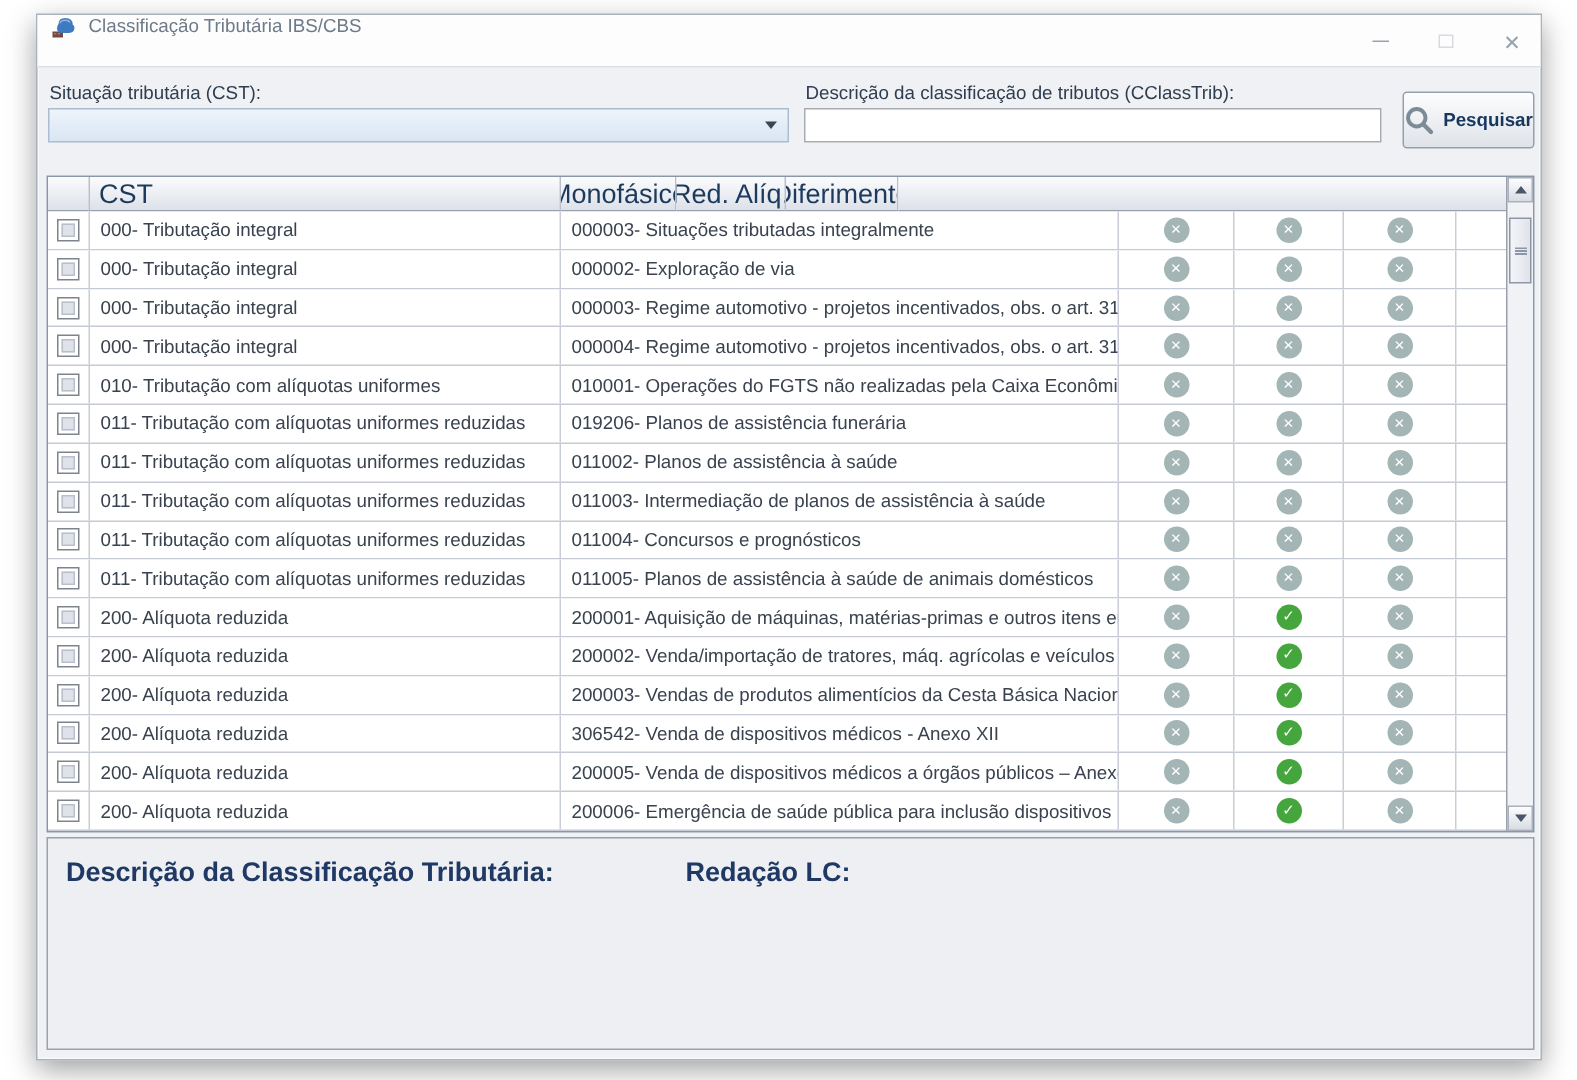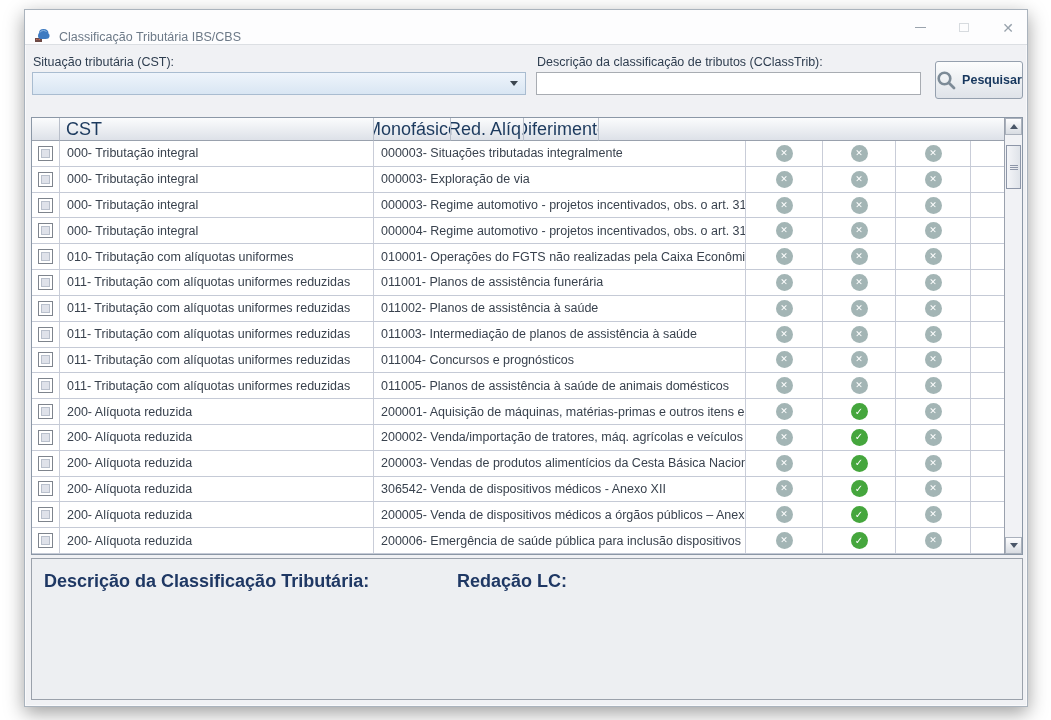--- a/index.html
+++ b/index.html
@@ -5,21 +5,21 @@
   * { margin:0; padding:0; box-sizing:border-box; }
   html,body { width:1051px; height:720px; background:#ffffff; overflow:hidden;
               font-family:"Liberation Sans","DejaVu Sans",sans-serif; }
 
   .window { position:absolute; left:24px; top:9px; width:1004px; height:698px;
             background:#f0f1f4; border:1px solid #aab3bd;
             box-shadow:0 6px 18px rgba(0,0,0,.38), 0 0 0 1px rgba(255,255,255,.6) inset; }
 
   
   .titlebar { position:absolute; top:0; left:0; right:0; height:35px; background:#fdfdfe;
-              border-bottom:1px solid #dcdfe3; display:flex; align-items:flex-end; padding-left:9px; }
+              border-bottom:1px solid #dcdfe3; display:flex; align-items:flex-start; padding-left:9px; }
   .app-icon { width:17px; height:17px; margin-right:8px; flex:0 0 auto; }
   .title-text { font-size:12.5px; color:#6d7a88; }
   .win-controls { position:absolute; right:4px; top:0; height:35px; display:flex; align-items:center; }
   .win-btn { width:30px; height:28px; margin-left:14px; display:flex; align-items:center; justify-content:center; }
   .glyph-min { width:11px; height:1px; background:#9aa3ad; }
   .glyph-max { width:10px; height:9px; border:1px solid #d7dbdf; }
   .glyph-close { font-size:14px; color:#98a2ac; line-height:1; }
 
   
   .searchbar { position:absolute; top:35px; left:0; right:0; height:72px; }
@@ -168,21 +168,21 @@
           <span class="status-icon icon-false"></span>
         </div>
         <div class="cell c-fill"></div>
       </div>
 
       <div class="row">
         <div class="cell c-check">
           <span class="checkbox"></span>
         </div>
         <div class="cell c-cst">000- Tributação integral</div>
-        <div class="cell c-class">000003- Exploração de via</div>
+        <div class="cell c-class">000002- Exploração de via</div>
         <div class="cell c-mono">
           <span class="status-icon icon-false"></span>
         </div>
         <div class="cell c-red">
           <span class="status-icon icon-false"></span>
         </div>
         <div class="cell c-dif">
           <span class="status-icon icon-false"></span>
         </div>
         <div class="cell c-fill"></div>
@@ -240,21 +240,21 @@
           <span class="status-icon icon-false"></span>
         </div>
         <div class="cell c-fill"></div>
       </div>
 
       <div class="row">
         <div class="cell c-check">
           <span class="checkbox"></span>
         </div>
         <div class="cell c-cst">011- Tributação com alíquotas uniformes reduzidas</div>
-        <div class="cell c-class">011001- Planos de assistência funerária</div>
+        <div class="cell c-class">019206- Planos de assistência funerária</div>
         <div class="cell c-mono">
           <span class="status-icon icon-false"></span>
         </div>
         <div class="cell c-red">
           <span class="status-icon icon-false"></span>
         </div>
         <div class="cell c-dif">
           <span class="status-icon icon-false"></span>
         </div>
         <div class="cell c-fill"></div>

